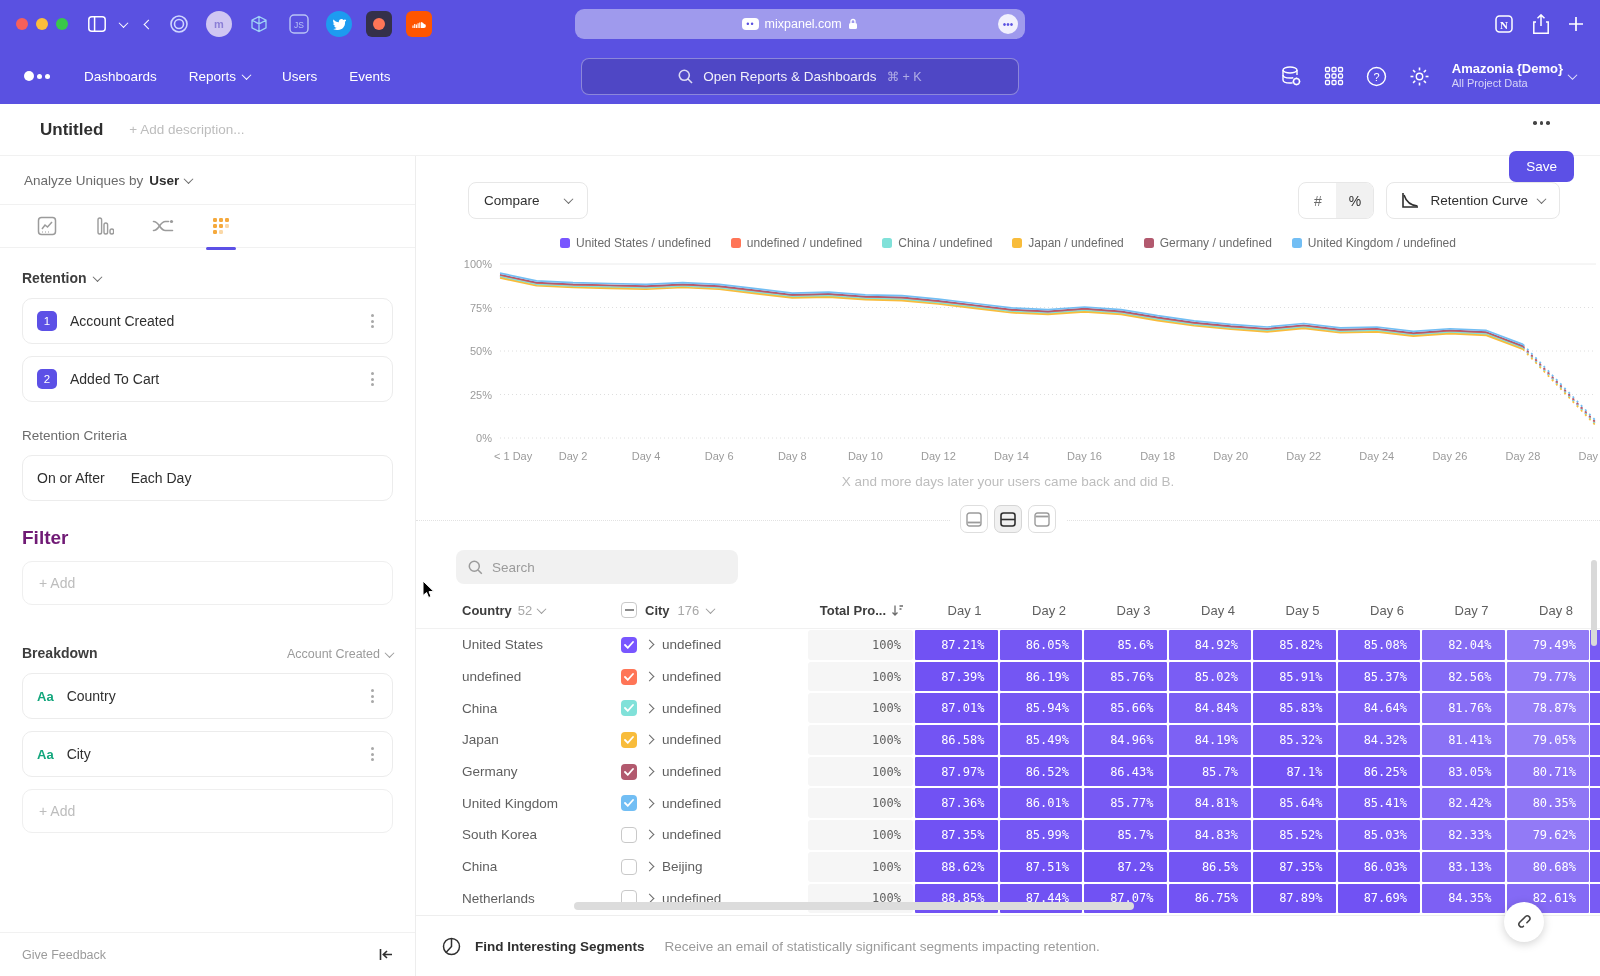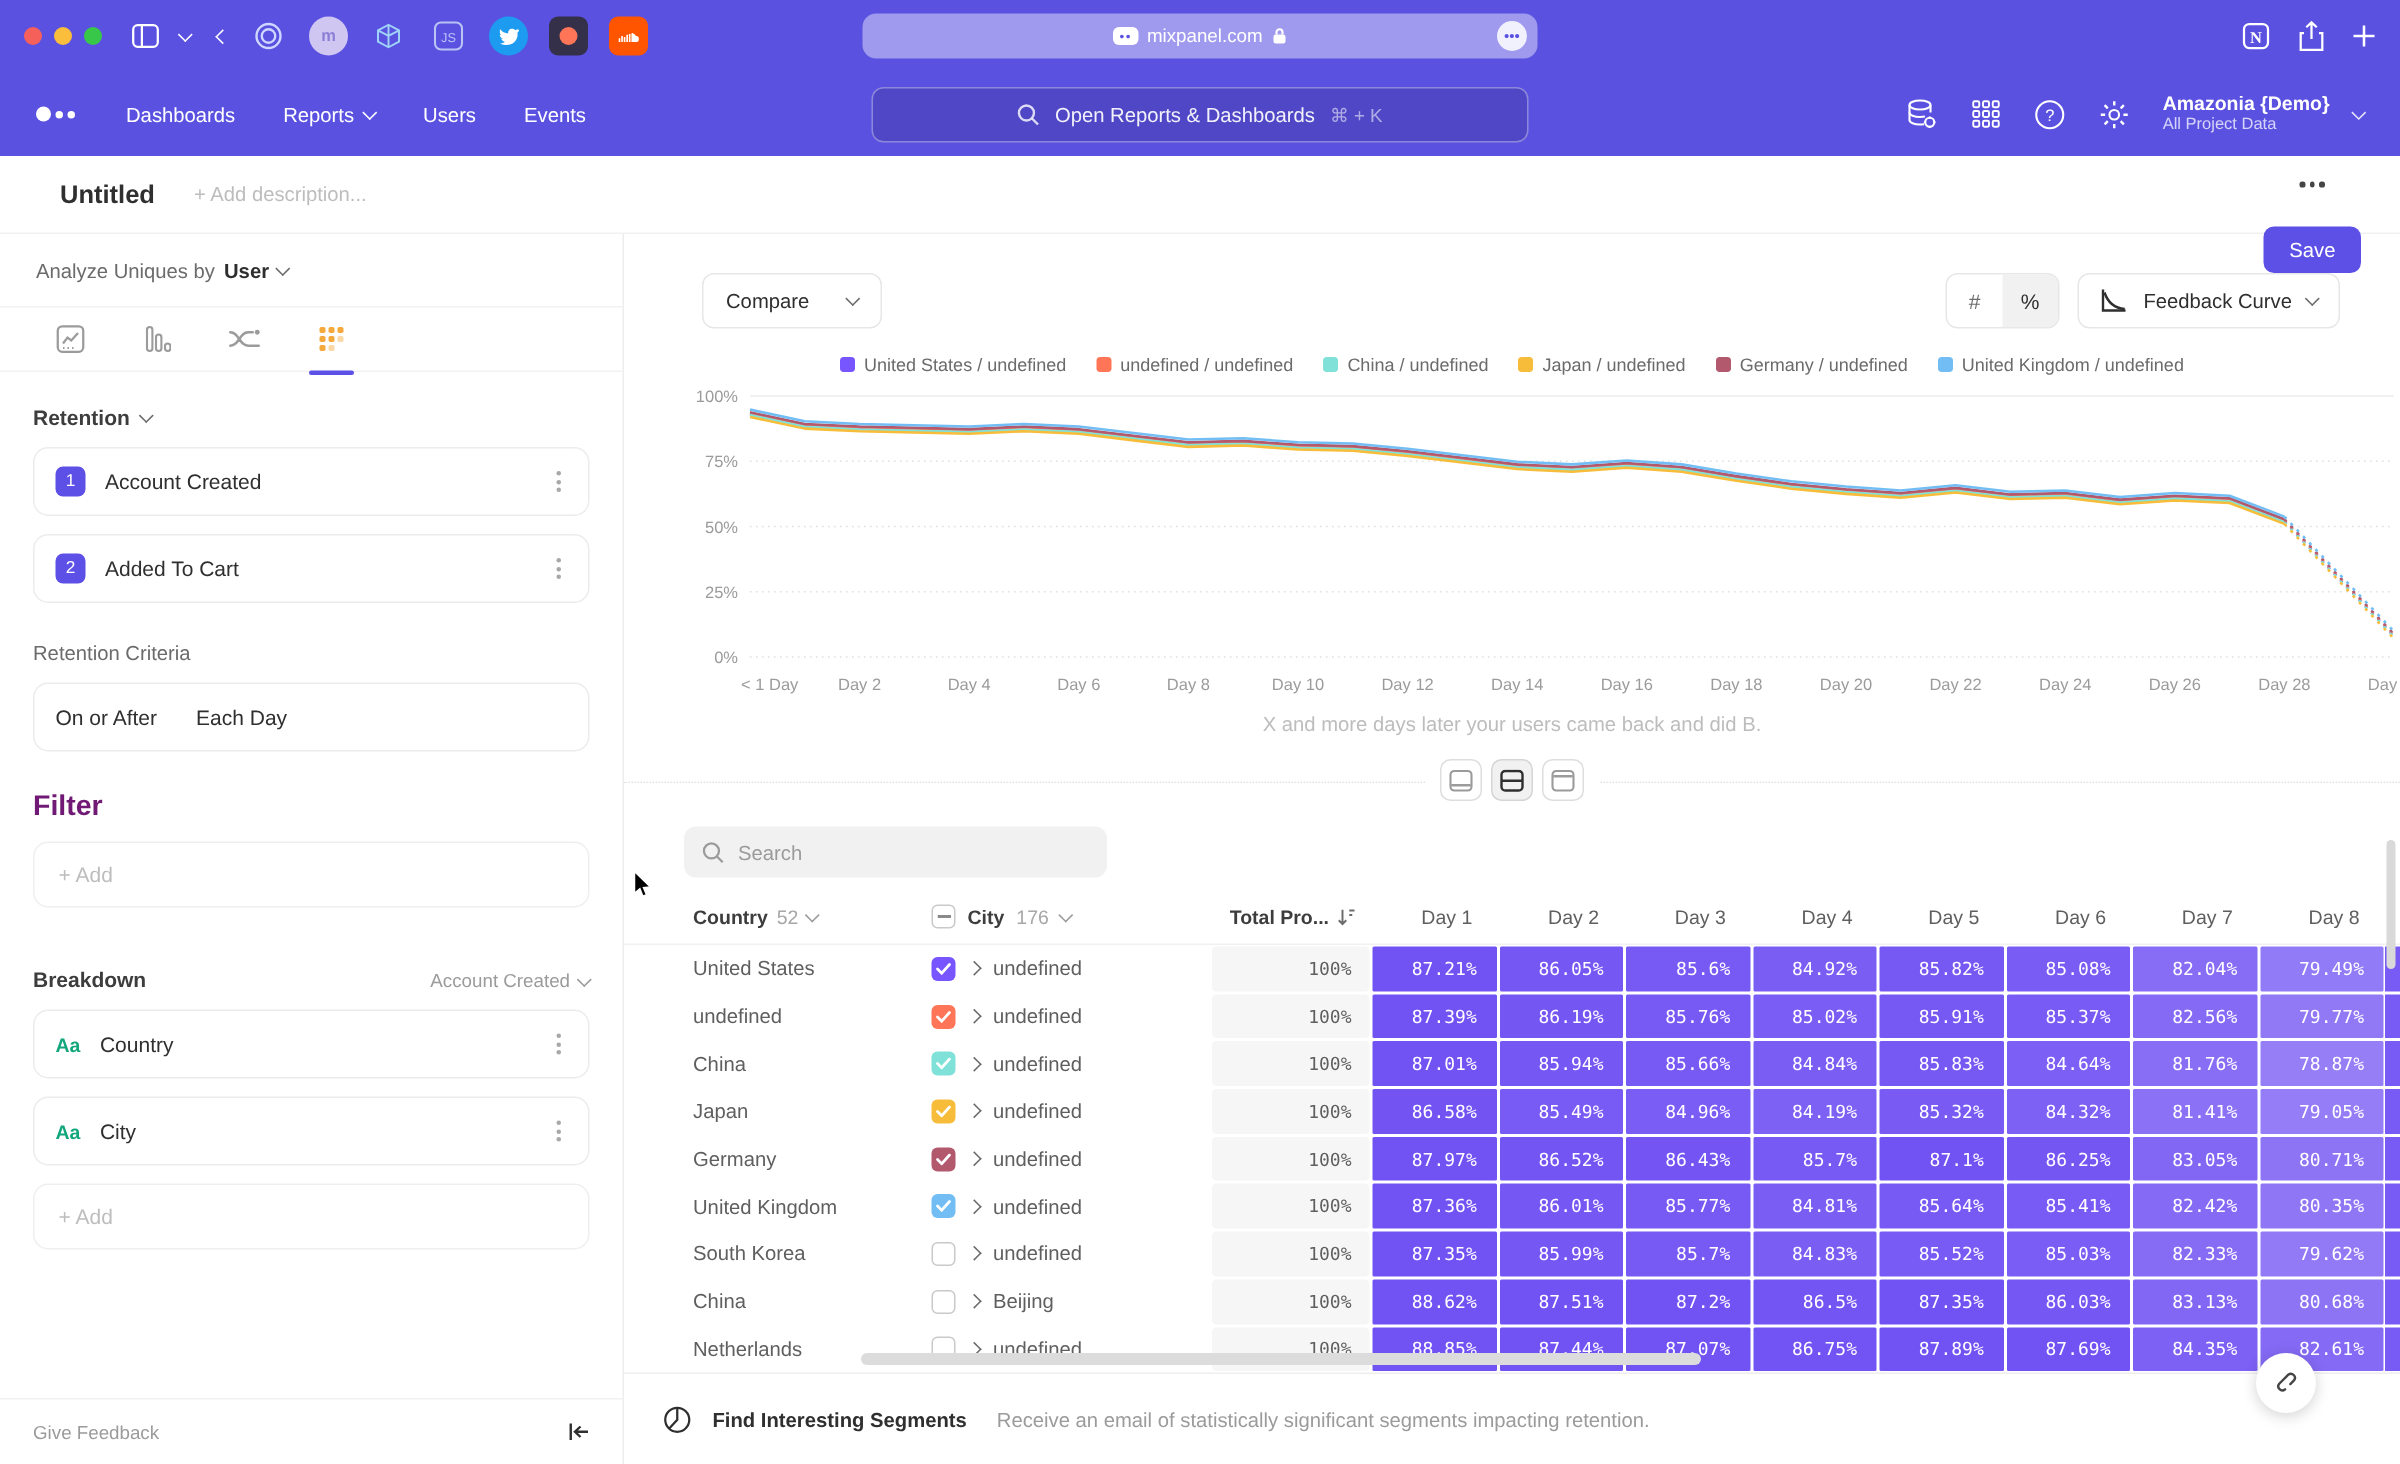--- a/index.html
+++ b/index.html
@@ -250,21 +250,21 @@
             <line x1="10.5" y1="1.5" x2="10.5" y2="4.4"></line>
             <line x1="10.5" y1="16.6" x2="10.5" y2="19.5"></line>
             <line x1="1.5" y1="10.5" x2="4.4" y2="10.5"></line>
             <line x1="16.6" y1="10.5" x2="19.5" y2="10.5"></line>
             <line x1="4.1" y1="4.1" x2="6.2" y2="6.2"></line>
             <line x1="14.8" y1="14.8" x2="16.9" y2="16.9"></line>
             <line x1="4.1" y1="16.9" x2="6.2" y2="14.8"></line>
             <line x1="14.8" y1="6.2" x2="16.9" y2="4.1"></line>
           </g>
         </svg>
-      <div style="display:flex; align-items:center; gap:16px; cursor:pointer">
+      <div style="display:flex; align-items:center; gap:6px; cursor:pointer">
         <div class="project">
           <div class="pname">Amazonia {Demo}</div>
           <div class="psub">All Project Data</div>
         </div>
         <span class="chev down" style="color:rgba(255,255,255,.85)"></span>
       </div>
     </div>
   </div>
 
   <div class="rheader">
@@ -411,21 +411,21 @@
         <div class="ctrl-right">
           <div class="unit-toggle">
             <span class="unit-item">#</span>
             <span class="unit-item active">%</span>
           </div>
           <div class="charttype-btn">
             <svg width="19" height="17" viewBox="0 0 19 17">
                 <path d="M2 1v14h15" fill="none" stroke="#2f2f2f" stroke-width="1.6"></path>
                 <path d="M3 3c2.5 7.5 7 10.5 13.5 11" fill="none" stroke="#2f2f2f" stroke-width="1.6"></path>
               </svg>
-            <span>Feedback Curve</span>
+            <span>Retention Curve</span>
             <span class="chev down" style="color:#6b6b6b"></span>
           </div>
         </div>
       </div>
 
       <div class="legend" id="legend">
           <span class="leg-item"><span class="leg-sw" style="background:#7856FF"></span>United States / undefined</span>
           <span class="leg-item"><span class="leg-sw" style="background:#FF7557"></span>undefined / undefined</span>
           <span class="leg-item"><span class="leg-sw" style="background:#80E1D9"></span>China / undefined</span>
           <span class="leg-item"><span class="leg-sw" style="background:#F8BC3B"></span>Japan / undefined</span>

